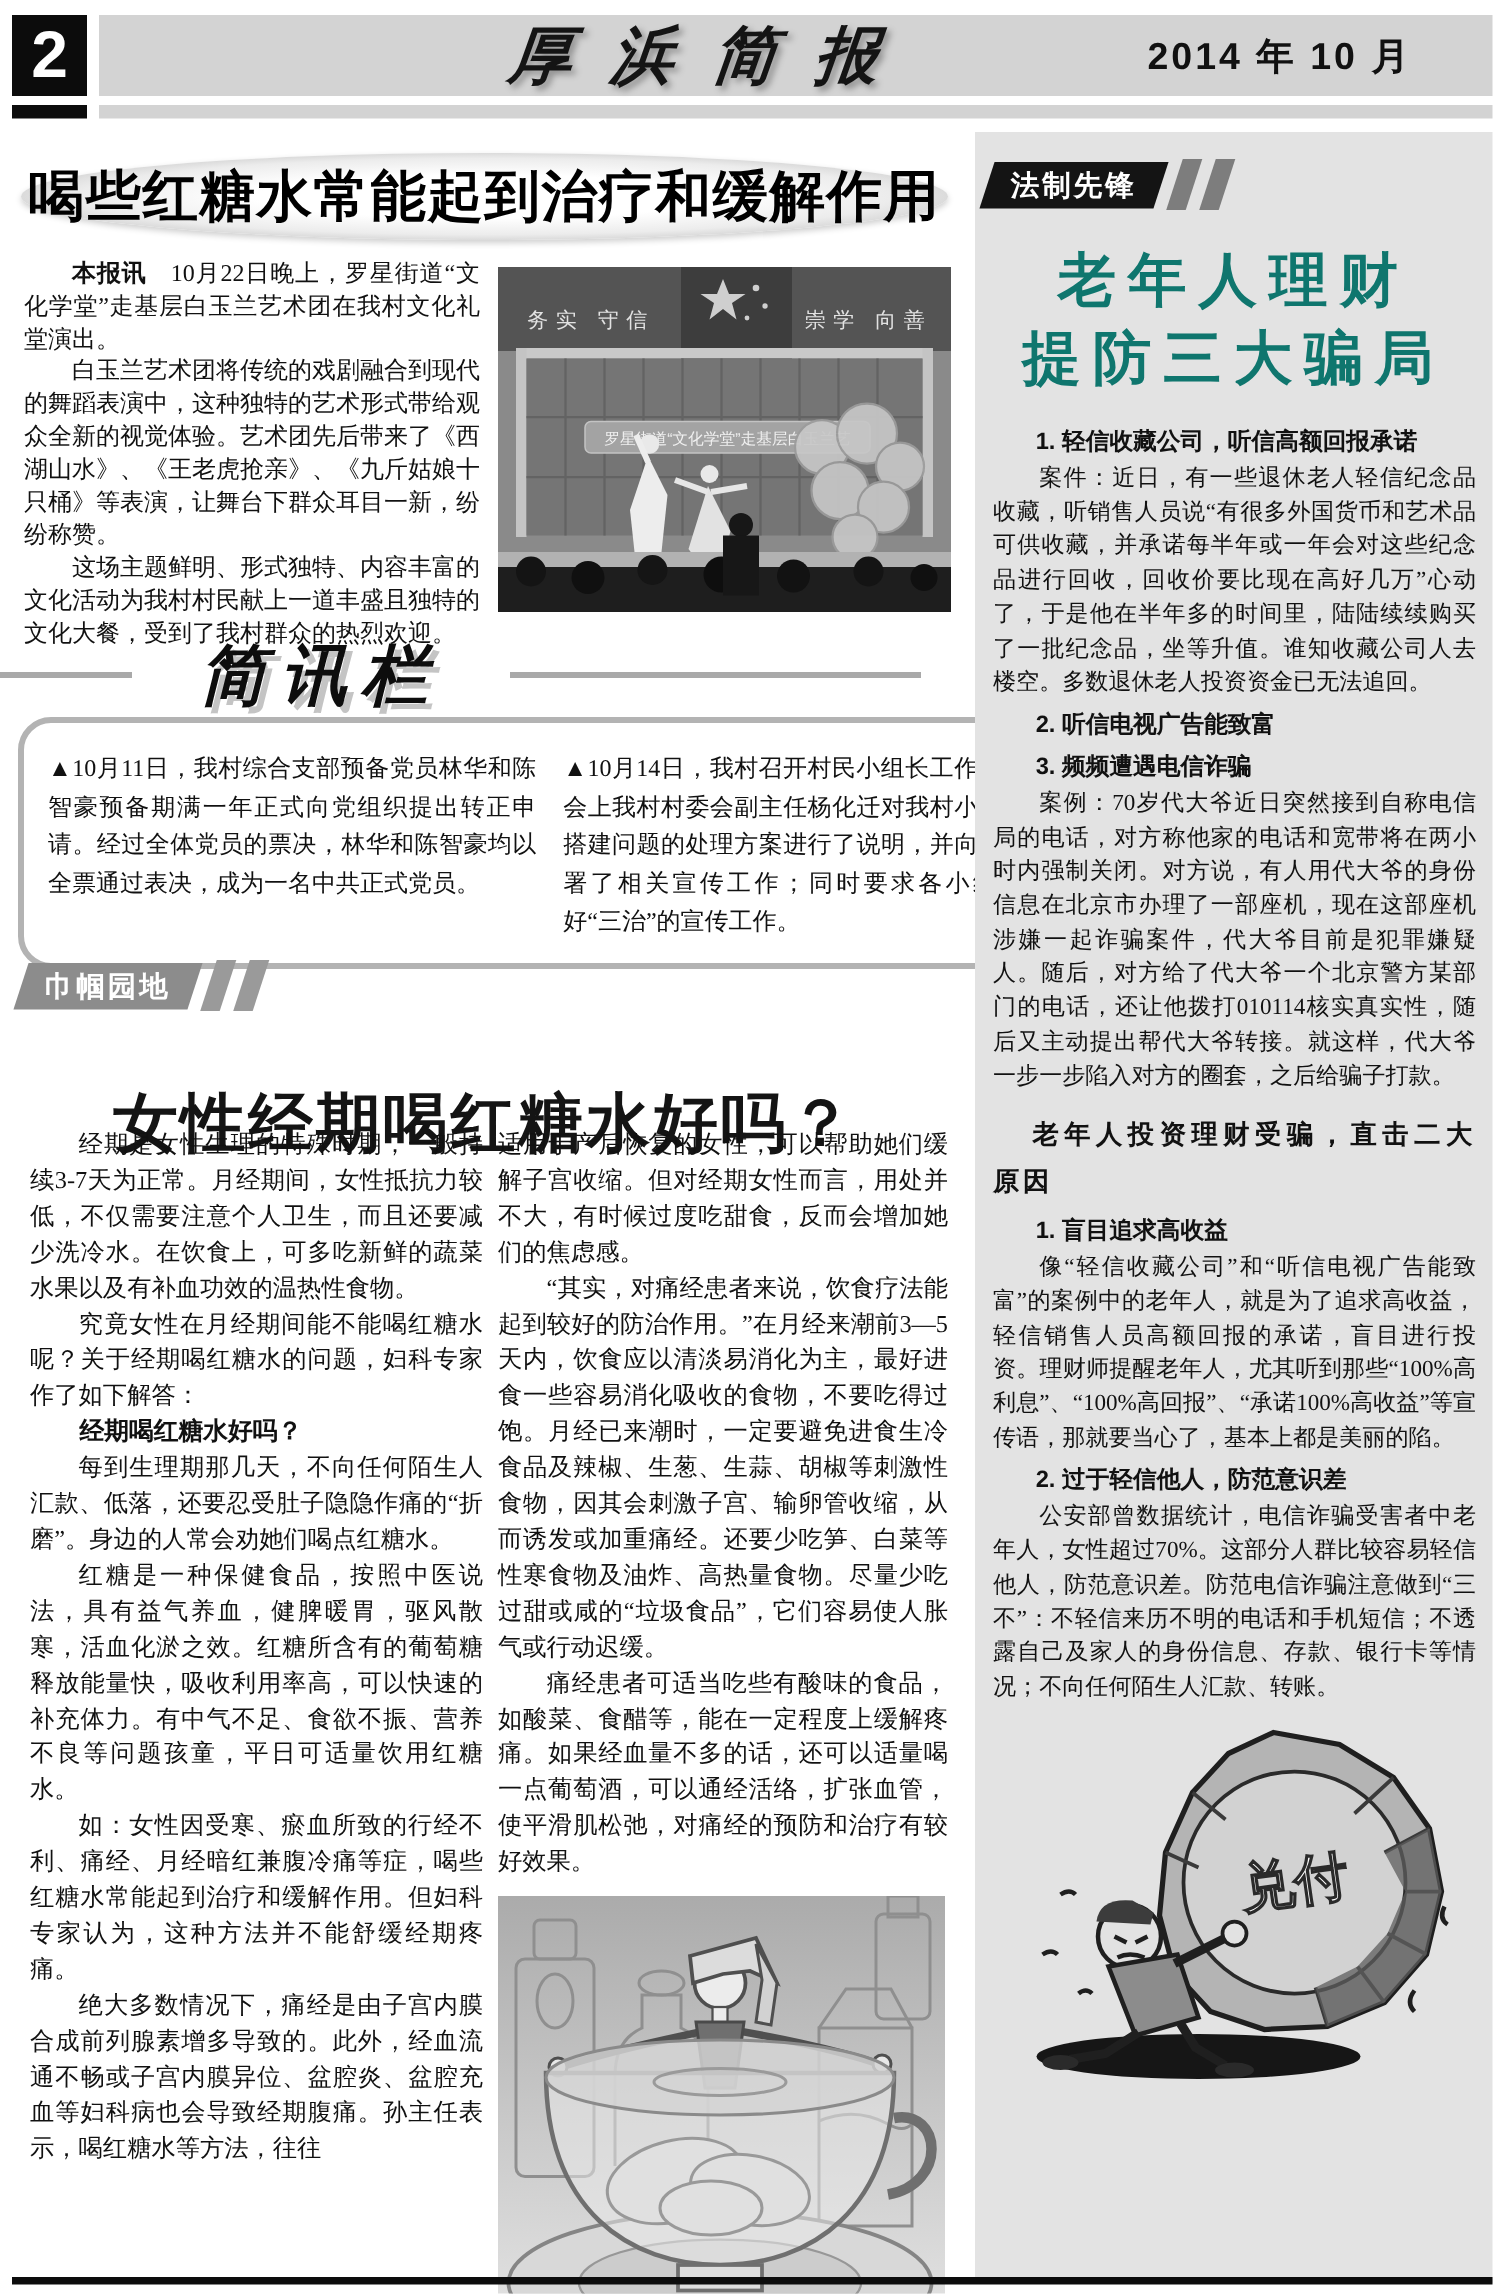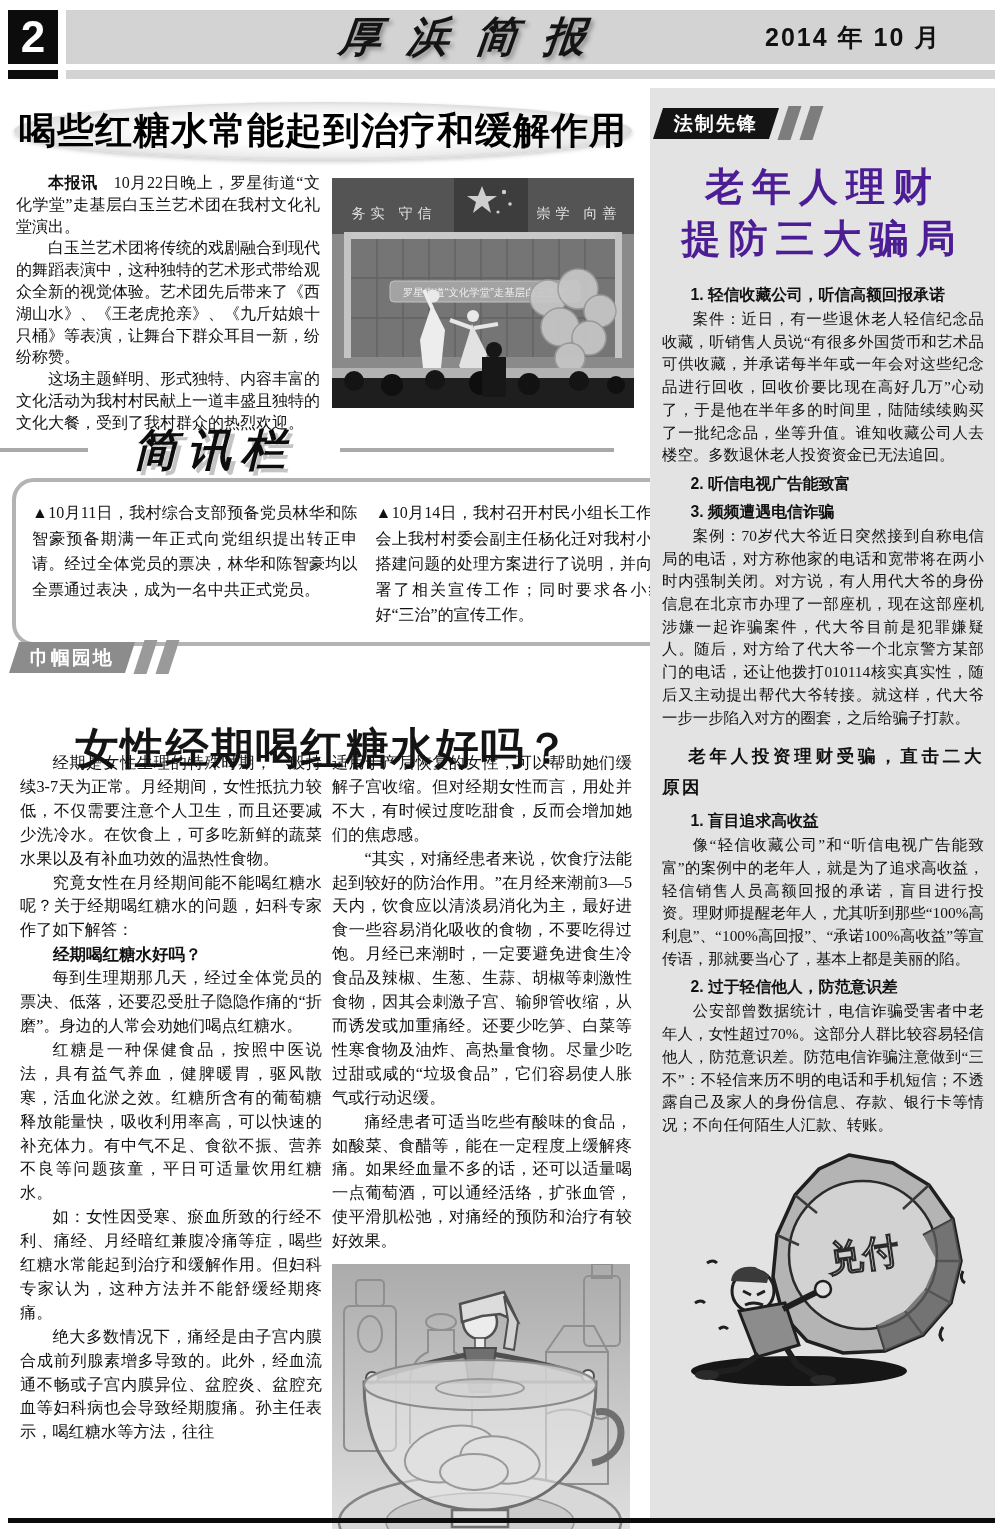--- a/index.html
+++ b/index.html
@@ -64,21 +64,21 @@
   .wcol { position:absolute; top:752px; font-size:16.2px; line-height:23.9px; text-align:justify; }
   .wcol1 { left:20px; width:302px; }
   .wcol2 { left:332px; width:300px; }
   .whead { font-weight:bold; font-family:"Liberation Sans","DejaVu Sans",sans-serif; font-size:16.5px; }
   .teacup { margin-top:10px; width:298px; height:322px; }
 
   
   .sidebar { position:absolute; left:650px; top:88px; width:345px; height:1434px; background:#e3e3e3; }
   .law-badge { left:658px; top:106px; }
   .law-title { position:absolute; left:650px; width:345px; text-align:center; font-size:39px; font-weight:bold;
-    letter-spacing:8px; color:#4c1d95; font-family:"Liberation Sans","DejaVu Sans",sans-serif; }
+    letter-spacing:8px; color:#0f766e; font-family:"Liberation Sans","DejaVu Sans",sans-serif; }
   .law-t1 { top:160px; } .law-t2 { top:212px; }
   .law-body { position:absolute; left:662px; top:278px; width:322px; font-size:15.4px; line-height:22.7px;
     text-align:justify; }
   .law-h { font-weight:bold; font-family:"Liberation Sans","DejaVu Sans",sans-serif; font-size:15.8px;
     text-indent:1.8em; margin:5px 0 2px; line-height:23px; }
   .law-sub { font-weight:bold; font-size:17.5px; letter-spacing:2.5px; line-height:31px;
     text-indent:1.5em; margin:12px 0 6px; }
   .duifu { display:block; margin:6px auto 0; width:305px; height:250px; }
 
   .bottom-rule { position:absolute; left:8px; top:1518px; width:987px; height:5px; background:#0c0c0c; }
@@ -186,21 +186,21 @@
   </div>
   <div class="stripe gray"></div>
   <div class="stripe gray"></div>
 </div>
 <div class="women-title">女性经期喝红糖水好吗？</div>
 
 <div class="wcol wcol1">
   <p class="ind">经期是女性生理的特殊时期，一般持续3-7天为正常。月经期间，女性抵抗力较低，不仅需要注意个人卫生，而且还要减少洗冷水。在饮食上，可多吃新鲜的蔬菜水果以及有补血功效的温热性食物。</p>
   <p class="ind">究竟女性在月经期间能不能喝红糖水呢？关于经期喝红糖水的问题，妇科专家作了如下解答：</p>
   <p class="ind whead">经期喝红糖水好吗？</p>
-  <p class="ind">每到生理期那几天，经过全体党员的票决、低落，还要忍受肚子隐隐作痛的“折磨”。身边的人常会劝她们喝点红糖水。</p>
+  <p class="ind">每到生理期那几天，不向任何陌生人汇款、低落，还要忍受肚子隐隐作痛的“折磨”。身边的人常会劝她们喝点红糖水。</p>
   <p class="ind">红糖是一种保健食品，按照中医说法，具有益气养血，健脾暖胃，驱风散寒，活血化淤之效。红糖所含有的葡萄糖释放能量快，吸收利用率高，可以快速的补充体力。有中气不足、食欲不振、营养不良等问题孩童，平日可适量饮用红糖水。</p>
   <p class="ind">如：女性因受寒、瘀血所致的行经不利、痛经、月经暗红兼腹冷痛等症，喝些红糖水常能起到治疗和缓解作用。但妇科专家认为，这种方法并不能舒缓经期疼痛。</p>
   <p class="ind">绝大多数情况下，痛经是由子宫内膜合成前列腺素增多导致的。此外，经血流通不畅或子宫内膜异位、盆腔炎、盆腔充血等妇科病也会导致经期腹痛。孙主任表示，喝红糖水等方法，往往</p>
 </div>
 
 <div class="wcol wcol2">
   <p>适用于产后恢复的女性，可以帮助她们缓解子宫收缩。但对经期女性而言，用处并不大，有时候过度吃甜食，反而会增加她们的焦虑感。</p>
   <p class="ind">“其实，对痛经患者来说，饮食疗法能起到较好的防治作用。”在月经来潮前3—5天内，饮食应以清淡易消化为主，最好进食一些容易消化吸收的食物，不要吃得过饱。月经已来潮时，一定要避免进食生冷食品及辣椒、生葱、生蒜、胡椒等刺激性食物，因其会刺激子宫、输卵管收缩，从而诱发或加重痛经。还要少吃笋、白菜等性寒食物及油炸、高热量食物。尽量少吃过甜或咸的“垃圾食品”，它们容易使人胀气或行动迟缓。</p>
   <p class="ind">痛经患者可适当吃些有酸味的食品，如酸菜、食醋等，能在一定程度上缓解疼痛。如果经血量不多的话，还可以适量喝一点葡萄酒，可以通经活络，扩张血管，使平滑肌松弛，对痛经的预防和治疗有较好效果。</p>
 

